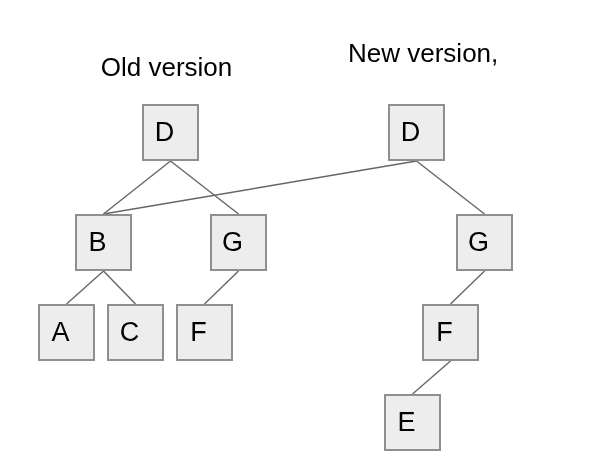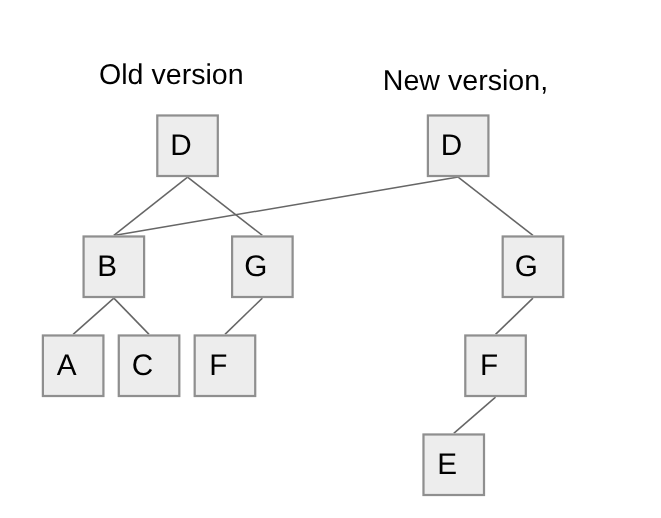--- a/index.html
+++ b/index.html
@@ -30,26 +30,26 @@
   .title {
     position: absolute;
     font-size: 26px;
     line-height: 33px;
     white-space: nowrap;
   }
   .title-old {
     left: 90px;
     top: 51px;
     width: 153px;
+    text-align: center;
   }
   .title-new {
     left: 348px;
     top: 37px;
     text-align: left;
-    margin-top: 20px;
   }
   .node {
     position: absolute;
     width: 57px;
     height: 57px;
     box-sizing: border-box;
     background: var(--node-fill, #ededed);
     border: 2px solid var(--node-border, #8f8f8f);
     display: flex;
     align-items: center;

